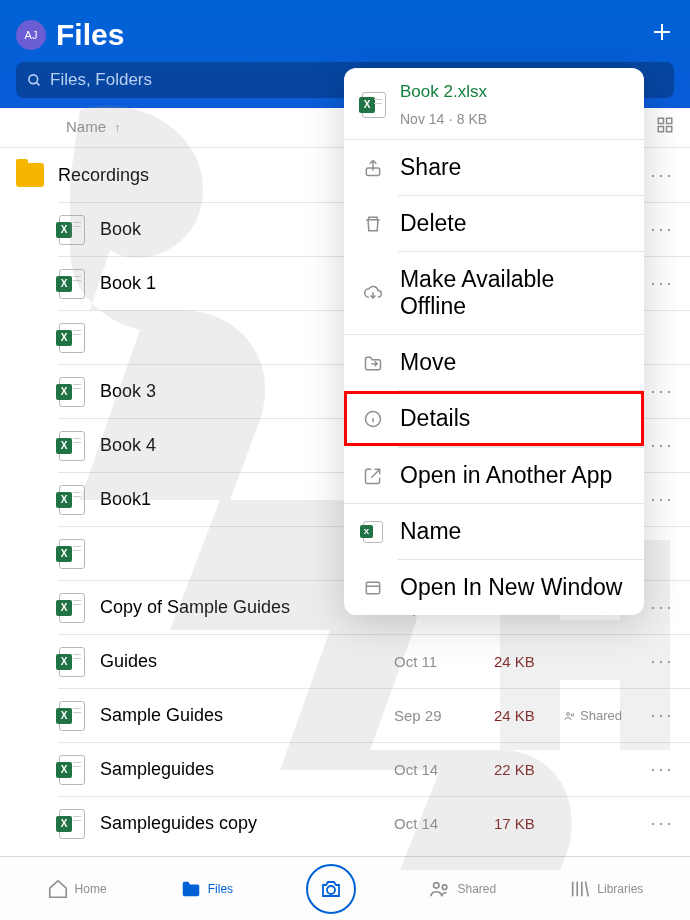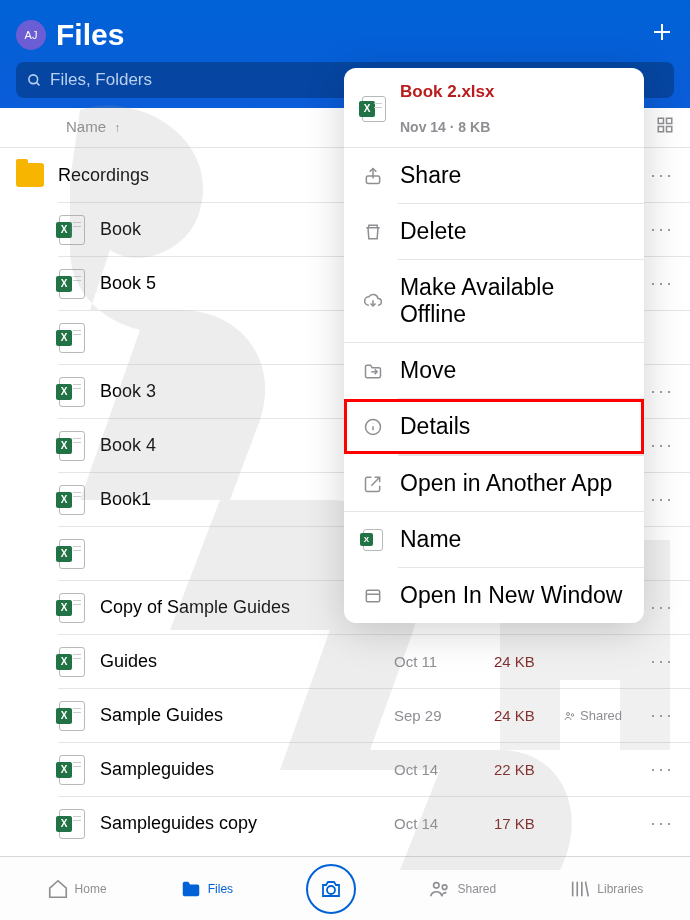--- a/index.html
+++ b/index.html
@@ -43,22 +43,22 @@
   .nav-item.active { color: #0062d6; }
   .nav-item.active svg { fill: #0062d6; }
   .nav-icon { width: 22px; height: 22px; display: flex; align-items: center; justify-content: center; }
   .camera-btn { width: 50px; height: 50px; border: 2px solid #0062d6; border-radius: 50%; display: flex; align-items: center; justify-content: center; cursor: pointer; }
   .camera-btn svg { stroke: #0062d6; fill: none; }
 
   .context-menu { position: absolute; top: 68px; right: 46px; width: 300px; background: #fff; border-radius: 12px; box-shadow: 0 8px 40px rgba(0,0,0,0.18); overflow: hidden; z-index: 100; }
   .menu-header { display: flex; align-items: center; padding: 14px 18px 12px 18px; }
   .menu-header-icon { width: 24px; height: 26px; margin-right: 14px; }
   .menu-header-text { flex: 1; }
-  .menu-header-title { font-size: 17px; color: #b91c1c; font-weight: bold; }
-  .menu-header-sub { font-size: 14px; color: #8e8e93; margin-top: 17px; font-weight: bold; }
+  .menu-header-title { font-size: 17px; color: #15803d; }
+  .menu-header-sub { font-size: 14px; color: #8e8e93; margin-top: 9px; }
   .menu-sep { height: 1px; background: #e5e5e7; margin-left: 54px; }
   .menu-group-sep { height: 1px; background: #e5e5e7; }
   .menu-item { display: flex; align-items: center; padding: 14px 18px; cursor: pointer; position: relative; }
   .menu-item-icon { width: 22px; height: 22px; margin-right: 16px; color: #8e8e93; display: flex; align-items: center; justify-content: center; }
   .menu-item-label { font-size: 23px; color: #000; }
   .menu-item.highlighted { box-shadow: inset 0 0 0 3px #ff0000; }
 
   .watermark { position: absolute; top: 0; left: 0; right: 0; bottom: 0; pointer-events: none; z-index: 50; opacity: 0.35; }
 </style>
 </head>
@@ -125,21 +125,21 @@
       <div class="file-shared"></div>
       <div class="file-actions">···</div>
     </div>
     <div class="file-row">
       <div class="file-icon">
         <div class="excel-icon">
           <span class="excel-badge">X</span>
           <span class="excel-lines"></span>
         </div>
       </div>
-      <div class="file-name">Book 5</div>
+      <div class="file-name">Book 1</div>
       <div class="file-date"></div>
       <div class="file-size"></div>
       <div class="file-shared"></div>
       <div class="file-actions">···</div>
     </div>
     <div class="file-row">
       <div class="file-icon">
         <div class="excel-icon">
           <span class="excel-badge">X</span>
           <span class="excel-lines"></span>

